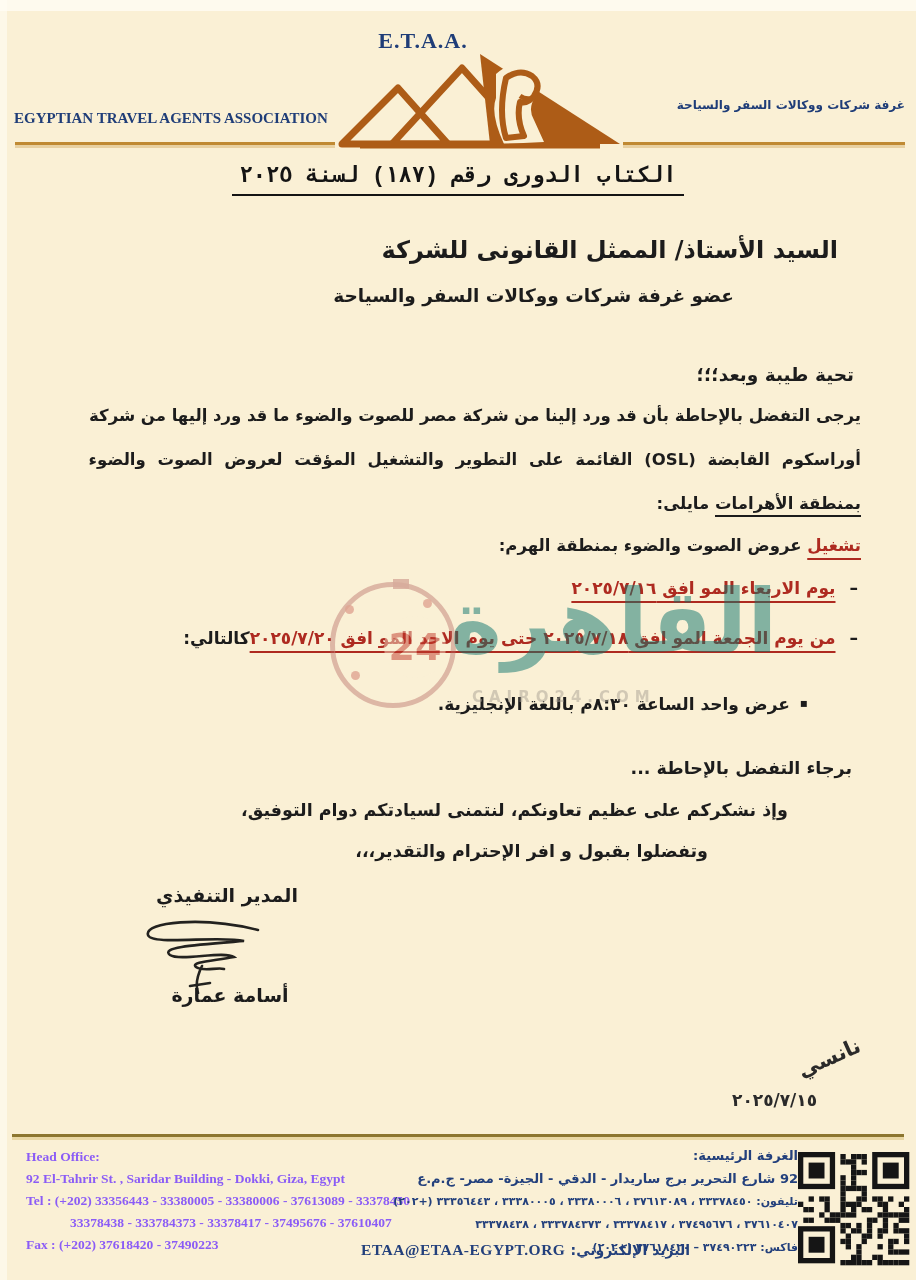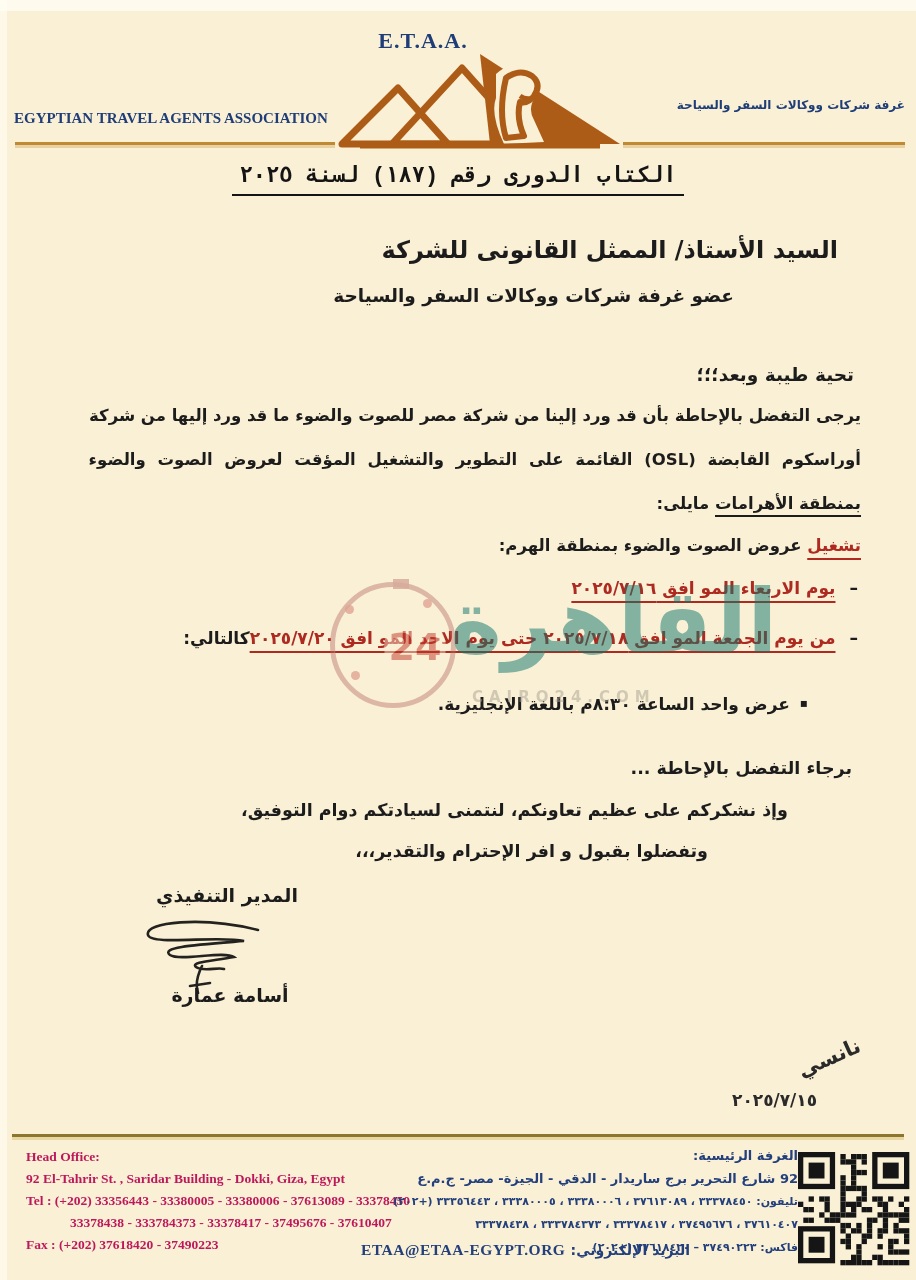--- a/index.html
+++ b/index.html
@@ -69,21 +69,21 @@
          display:flex;align-items:center;justify-content:center;font-family:"DejaVu Sans",sans-serif;}
   .wm-ar{position:absolute;left:128px;top:-14px;font-size:88px;font-weight:bold;color:#0f766e;
          direction:rtl;font-family:"DejaVu Sans",sans-serif;line-height:120px;}
   .wm-domain{position:absolute;left:150px;top:112px;font-size:15px;letter-spacing:6px;
              color:#aaa295;font-weight:bold;}
 
   
   .footer-divider{left:12px;top:1134px;width:892px;height:3px;background:#8c762f;
                   box-shadow:0 3px 0 rgba(222,198,130,.6);}
   .f-en{left:26px;top:1146px;font-family:"Liberation Serif",serif;font-weight:bold;
-        font-size:13.5px;color:#be185d;line-height:22px;white-space:nowrap;}
+        font-size:13.5px;color:#8b5cf6;line-height:22px;white-space:nowrap;}
   .f-en .indent{padding-left:44px;}
   .f-ar{right:118px;top:1144px;width:420px;text-align:right;direction:rtl;
         font-weight:bold;color:#23407c;white-space:nowrap;}
   .f-ar .row{font-size:13px;line-height:23px;}
   .f-ar .nums{font-size:11px;}
   .email-line{left:250px;top:1240px;width:440px;text-align:right;direction:rtl;color:#23407c;}
   .email-line .lbl{font-size:14px;font-weight:bold;}
   .email-line .eml{font-family:"Liberation Serif",serif;font-weight:bold;font-size:15.5px;letter-spacing:.5px;}
   .qr{left:798px;top:1152px;width:112px;height:118px;}
 </style>

